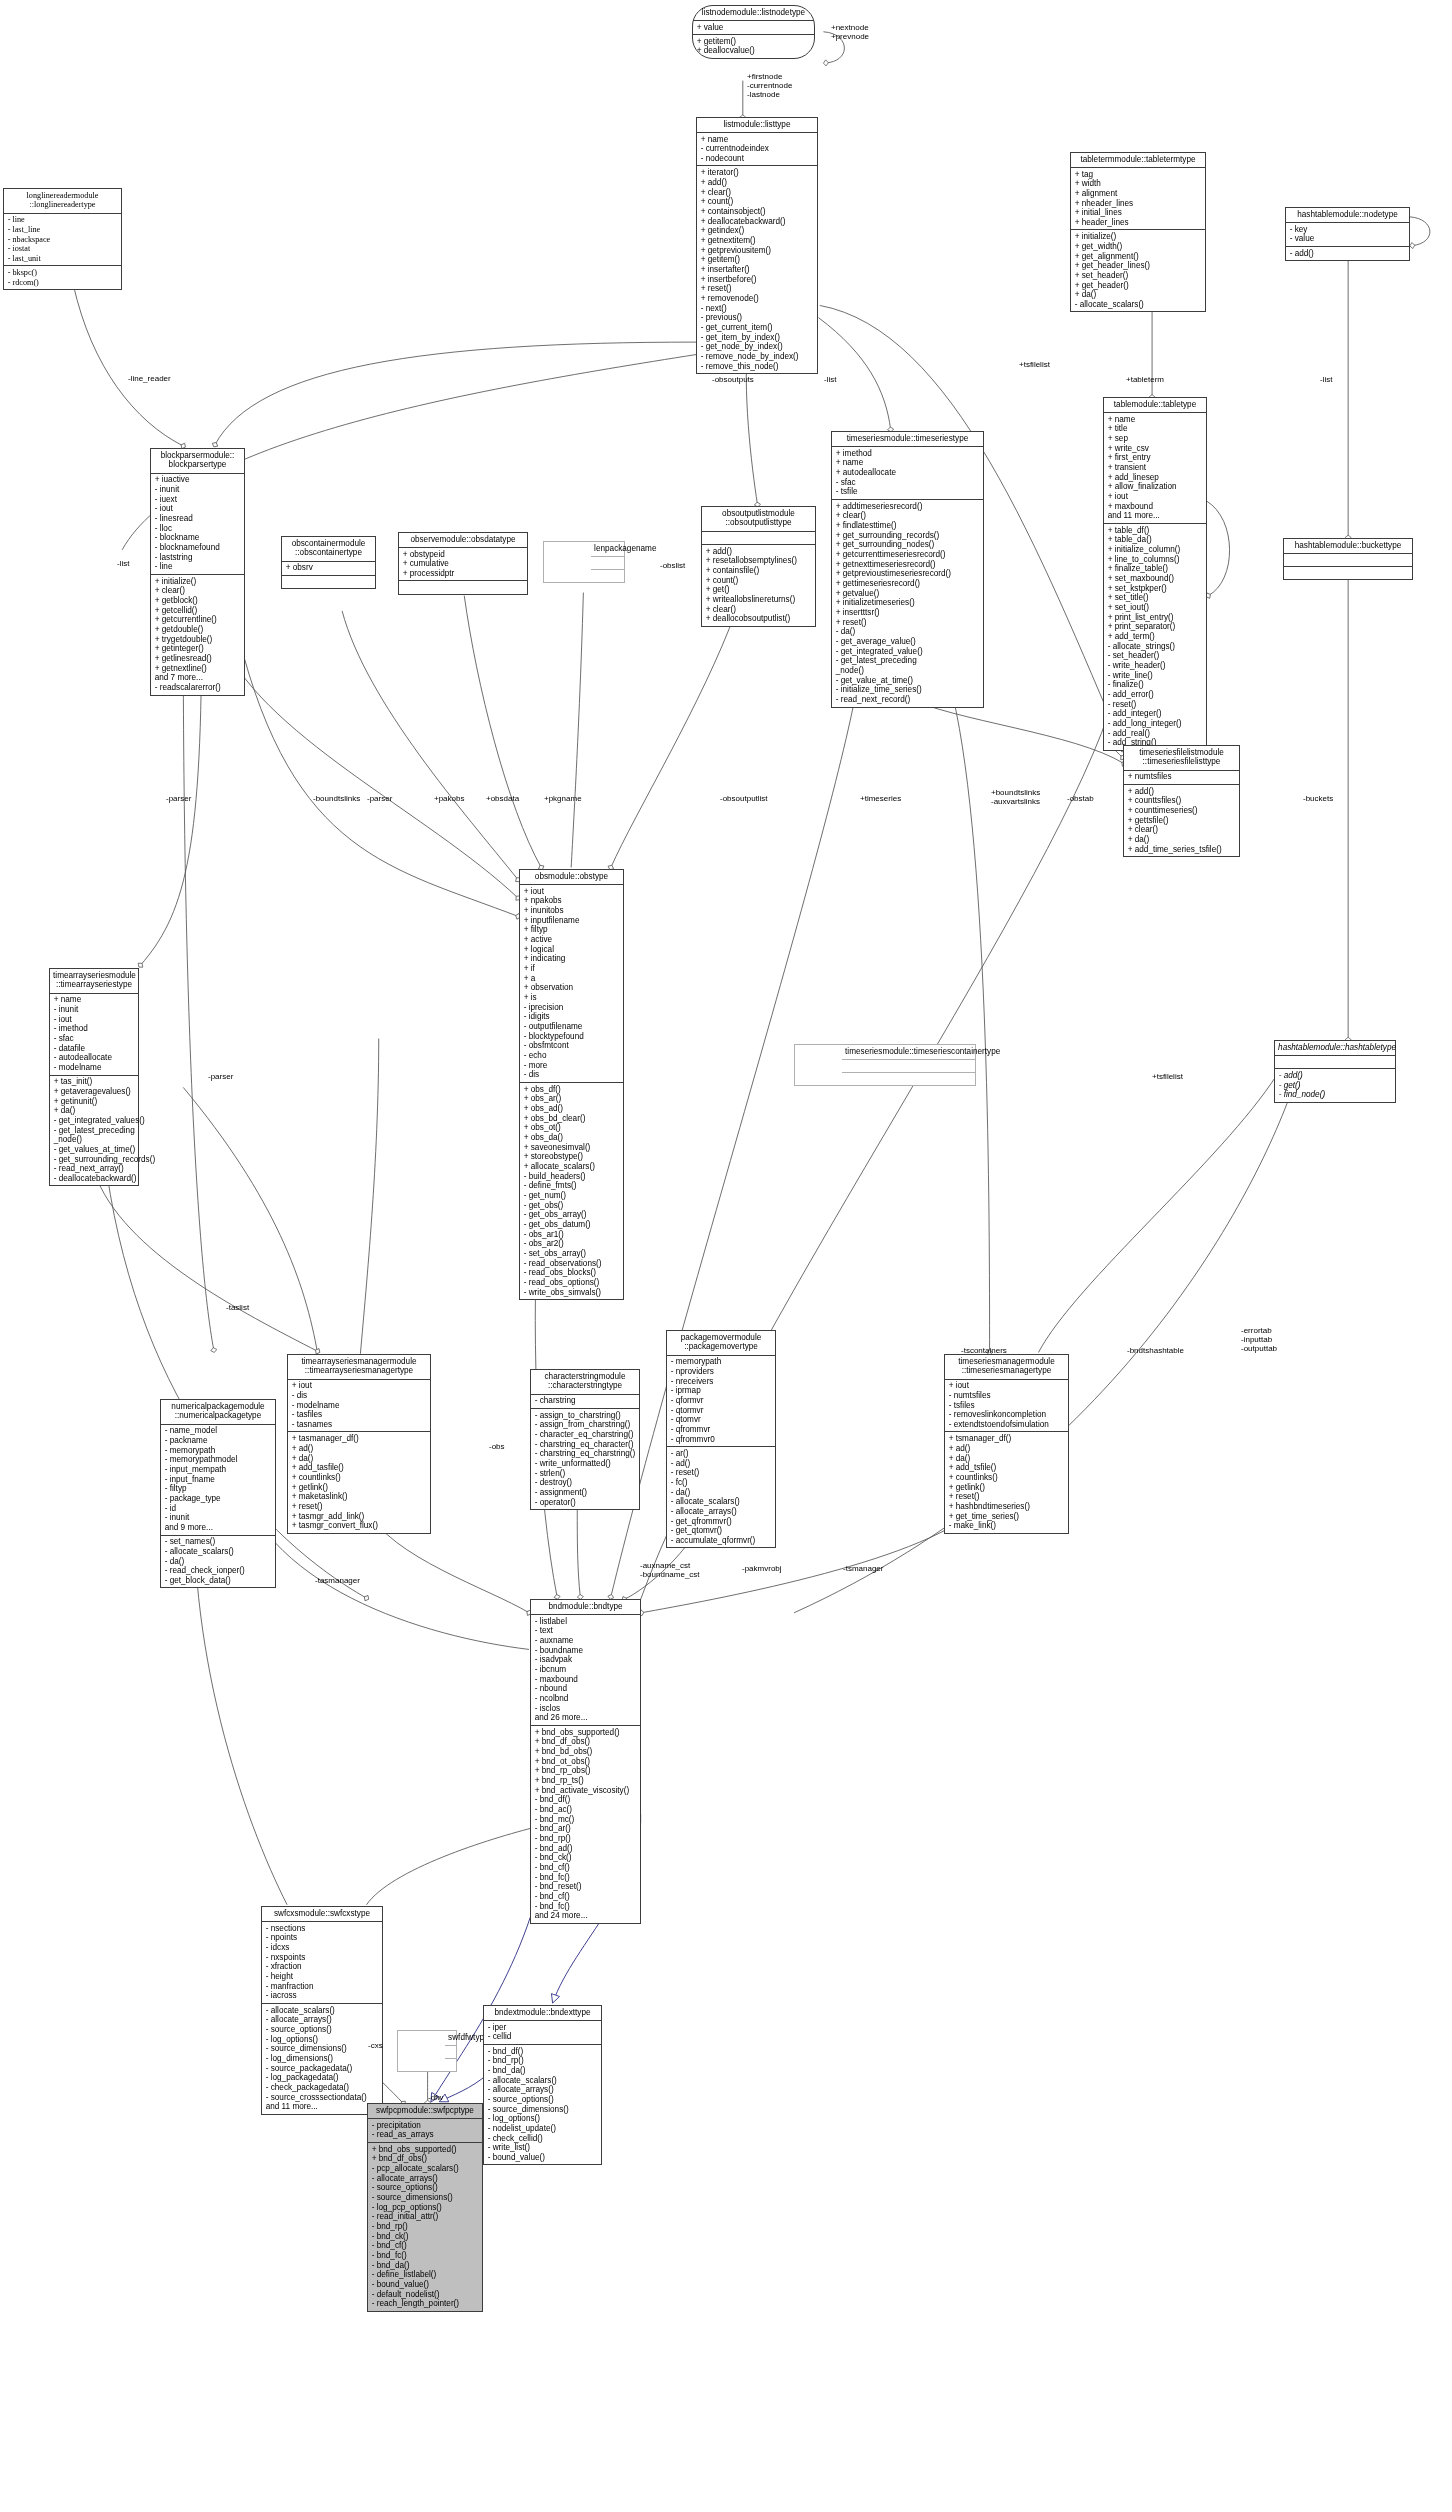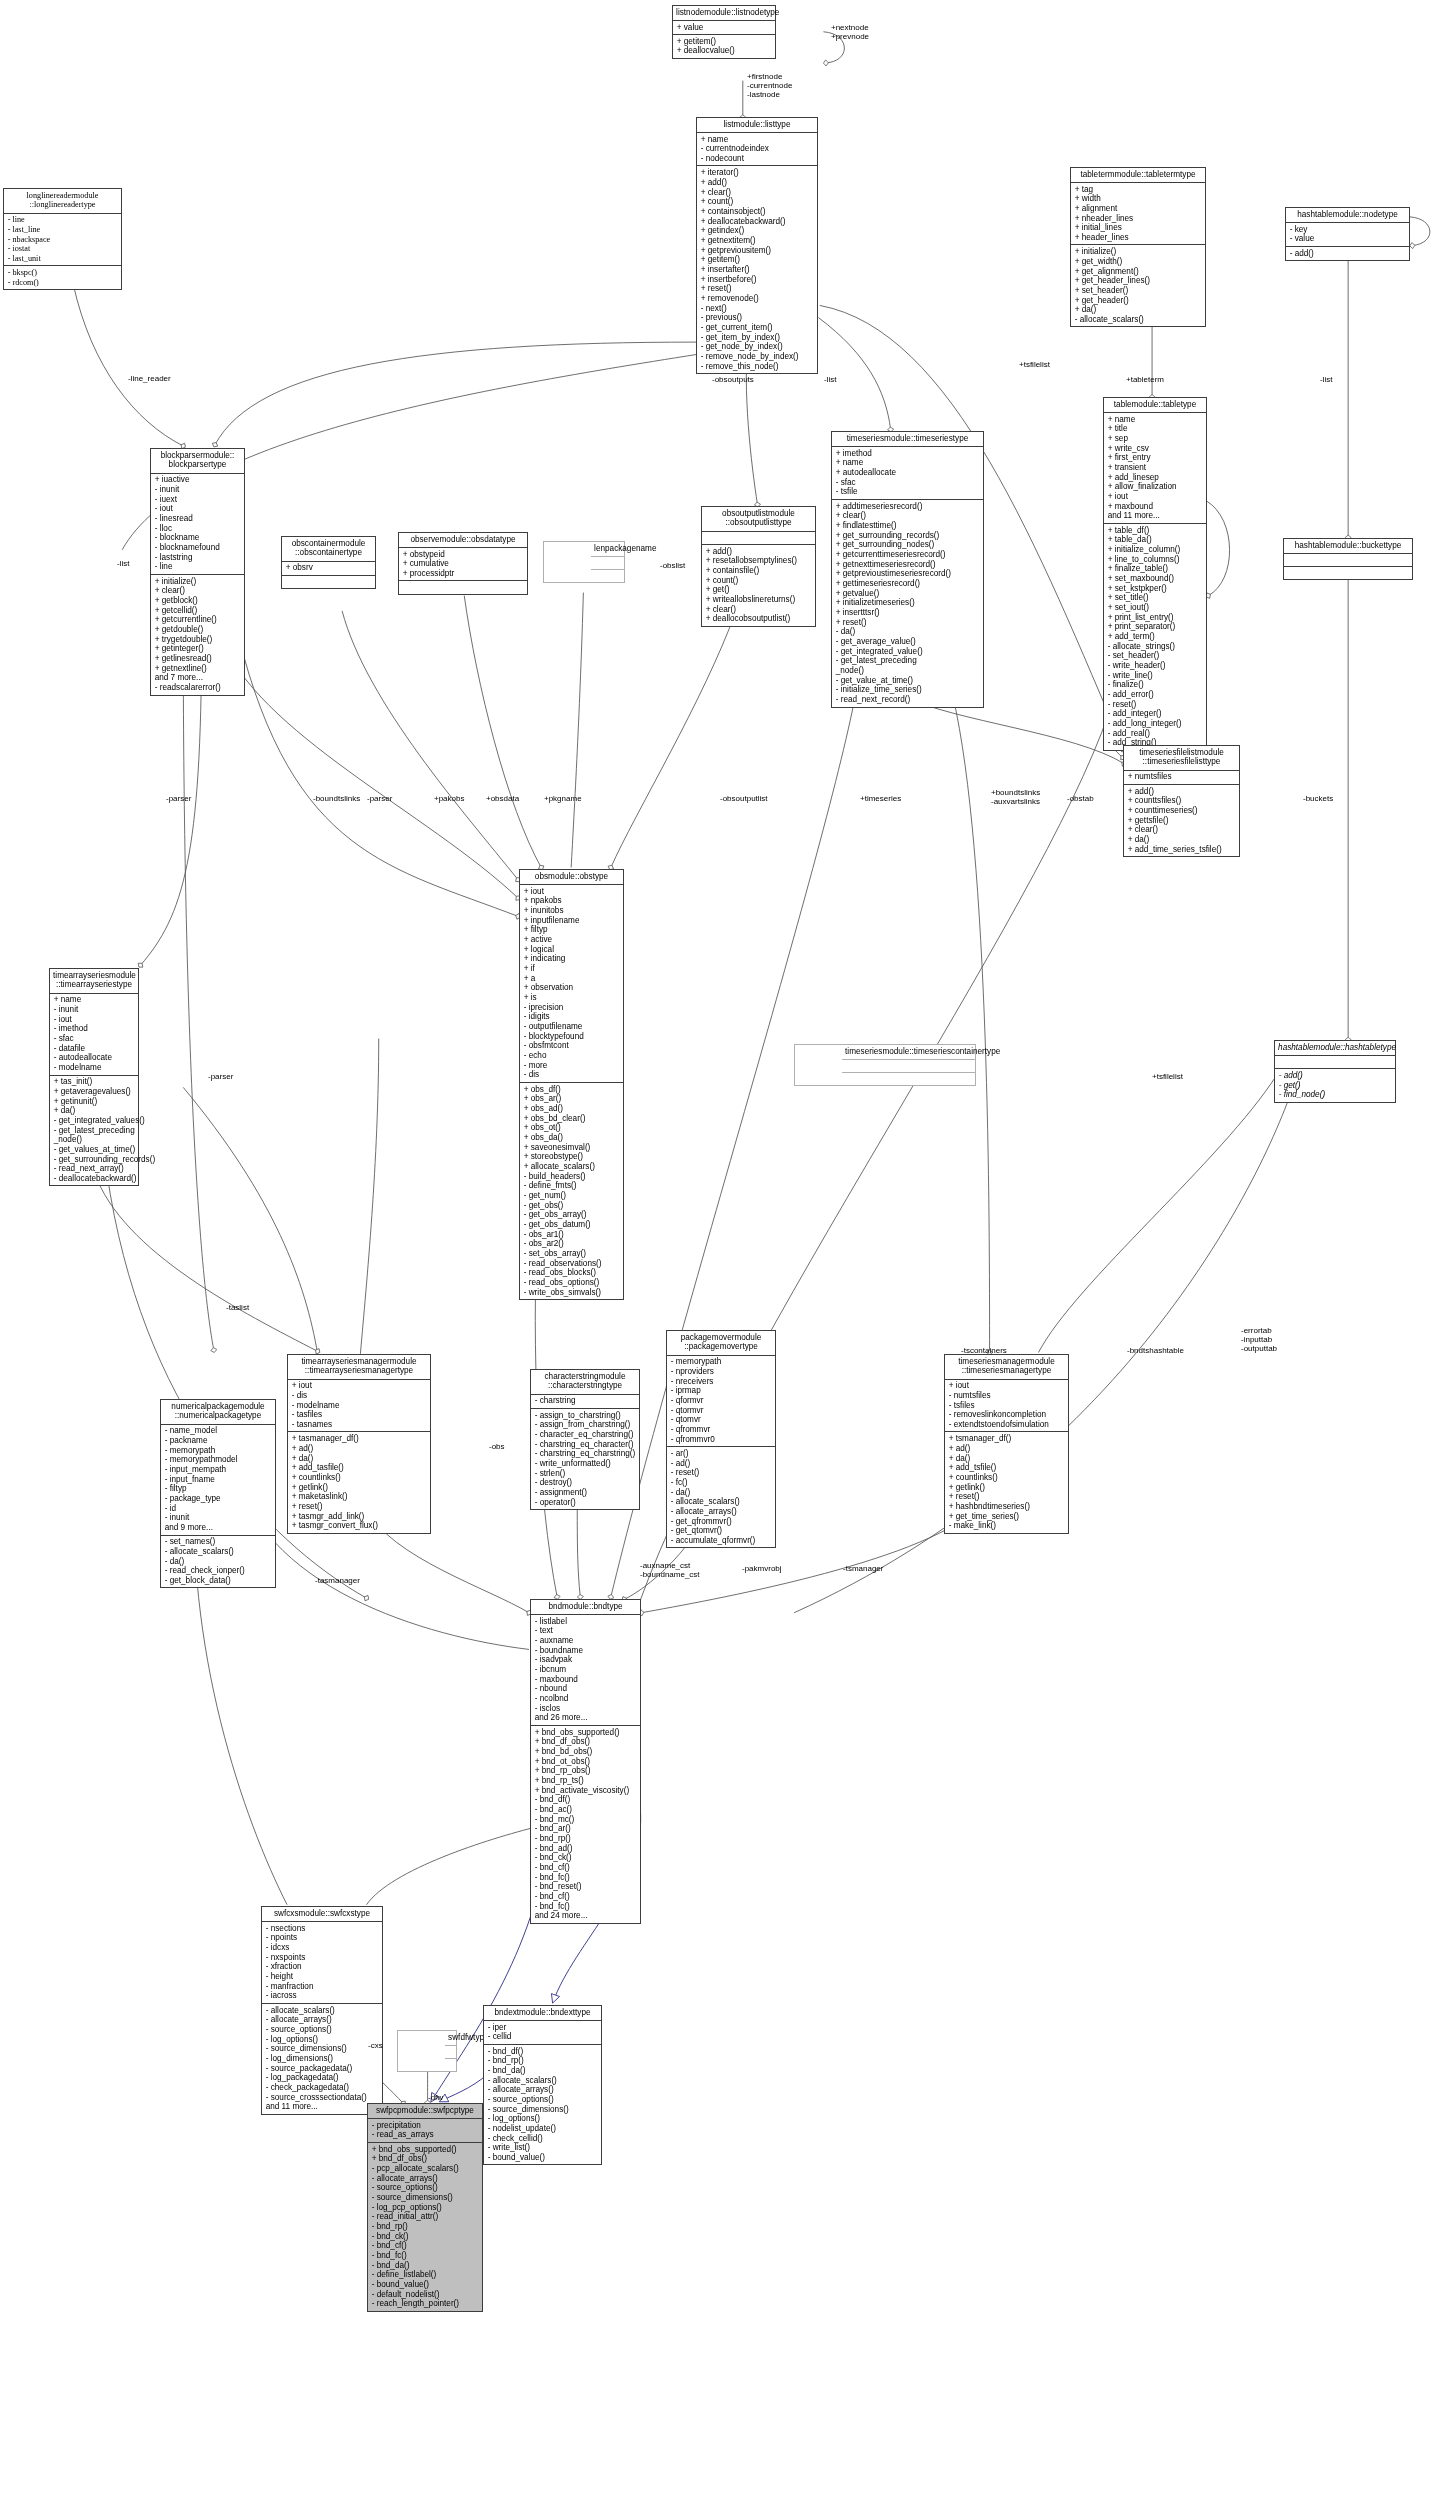--- a/index.html
+++ b/index.html
@@ -167,21 +167,21 @@
 
       <path d="M1048,2960 C1060,3080 940,3180 905,3278" marker-end="url(#hollowarrow)" transform="translate(0,0)"></path>
 
       <path d="M800,3394 C770,3420 740,3430 720,3440" marker-end="url(#hollowarrow)"></path>
 
       <path d="M900,2990 C880,3200 760,3350 706,3440" marker-end="url(#hollowarrow)"></path>
     </g>
   </svg>
 
   <div id="boxes">
-      <div class="uml" style="left: 672px; top: 4.9px; width: 104px;">
+      <div class="uml" style="left: 692px; top: 4.9px; width: 123px; border-radius: 21px;">
         <div class="title">listnodemodule::listnodetype</div>
         <div class="attrs">
           <div class="row">+ value</div>
         </div>
         <div class="ops">
           <div class="row">+ getitem()</div>
           <div class="row">+ deallocvalue()</div>
         </div>
       </div>
       <div class="uml" style="left: 696px; top: 117px; width: 122px;">
@@ -323,21 +323,21 @@
           <div class="row">- da()</div>
           <div class="row">- get_average_value()</div>
           <div class="row">- get_integrated_value()</div>
           <div class="row">- get_latest_preceding
 _node()</div>
           <div class="row">- get_value_at_time()</div>
           <div class="row">- initialize_time_series()</div>
           <div class="row">- read_next_record()</div>
         </div>
       </div>
-      <div class="uml" style="left: 1070px; top: 167px; width: 136px;">
+      <div class="uml" style="left: 1070px; top: 152px; width: 136px;">
         <div class="title">tabletermmodule::tabletermtype</div>
         <div class="attrs">
           <div class="row">+ tag</div>
           <div class="row">+ width</div>
           <div class="row">+ alignment</div>
           <div class="row">+ nheader_lines</div>
           <div class="row">+ initial_lines</div>
           <div class="row">+ header_lines</div>
         </div>
         <div class="ops">

